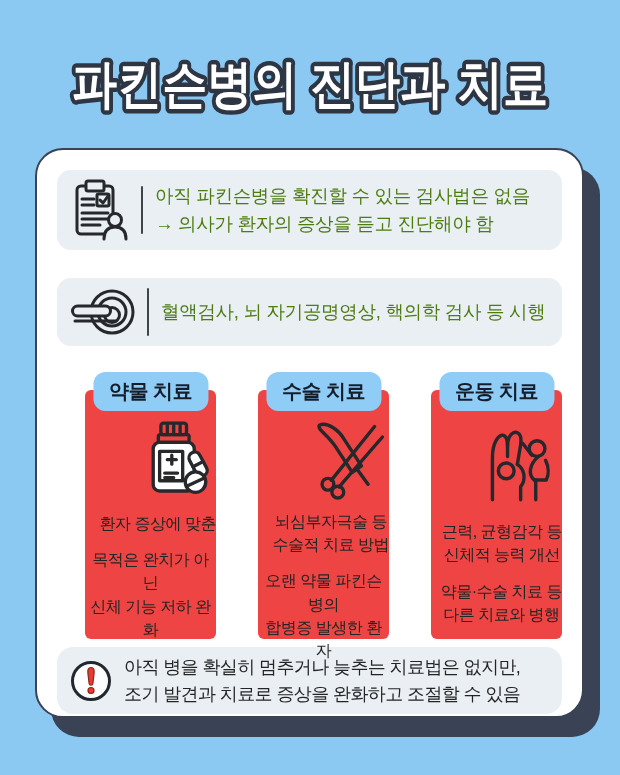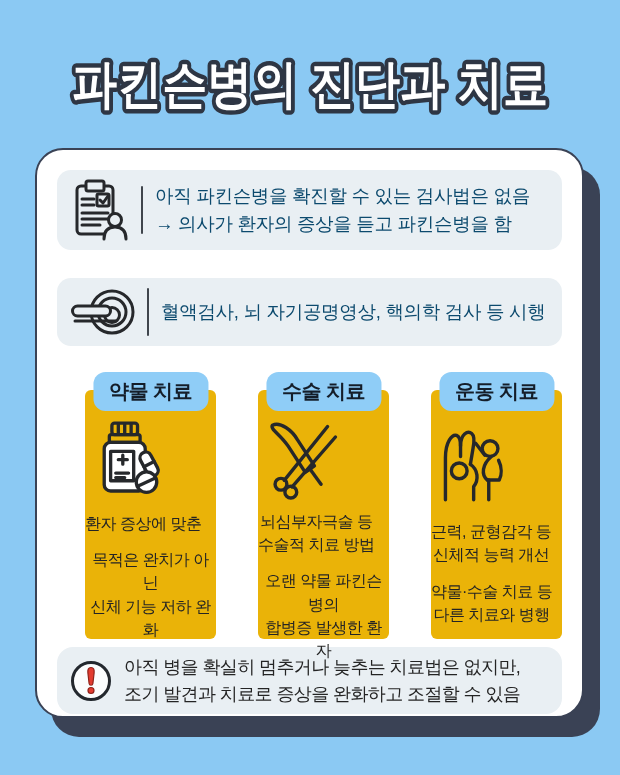--- a/index.html
+++ b/index.html
@@ -40,29 +40,29 @@
   
   .info-row{
     display:flex;align-items:center;gap:12px;
     background:#E9EFF3;border-radius:14px;
     padding:0 14px;
     height:80px;box-sizing:border-box;
   }
   .info-row.row2{height:68px;margin-top:28px;}
   .icon-wrap{flex:0 0 auto;display:flex;align-items:center;justify-content:center;}
   .v-divider{flex:0 0 auto;width:2px;height:48px;background:#3F454C;border-radius:1px;}
-  .info-text{font-size:18.5px;font-weight:500;line-height:1.5;color:#0c4a6e;letter-spacing:-0.3px;}
+  .info-text{font-size:18.5px;font-weight:500;line-height:1.5;color:#4d7c0f;letter-spacing:-0.3px;}
 
   
   .columns{display:flex;gap:14px;margin-top:44px;}
   .column{
     position:relative;flex:1;
-    background:#eab308;border-radius:6px;
+    background:#ef4444;border-radius:6px;
     height:249px;box-sizing:border-box;
-    display:flex;flex-direction:column;align-items:flex-start;
+    display:flex;flex-direction:column;align-items:flex-end;
     padding-top:26px;
     margin-left:28px;
   }
   .badge{
     position:absolute;top:-18px;left:50%;transform:translateX(-50%);
     background:#8FCDF7;color:#141D29;
     font-size:20px;font-weight:bold;letter-spacing:-0.5px;
     padding:6px 16px;border-radius:12px;white-space:nowrap;
   }
   .tr-icon{height:96px;display:flex;align-items:center;justify-content:center;margin-bottom:10px;}
@@ -106,21 +106,21 @@
           <path d="M11 35 H37"></path>
           <path d="M11 41 H37"></path>
           <path d="M11 47 H29"></path>
           <circle cx="44" cy="42" r="6.5" fill="#E9EFF3"></circle>
           <path d="M33 61 c0 -9 5 -12 11 -12 s11 3 11 12" fill="#E9EFF3"></path>
         </svg>
       </span>
       <span class="v-divider"></span>
       <div class="info-text">
         <div>아직 파킨슨병을 확진할 수 있는 검사법은 없음</div>
-        <div>→ 의사가 환자의 증상을 듣고 파킨슨병을 함</div>
+        <div>→ 의사가 환자의 증상을 듣고 진단해야 함</div>
       </div>
     </div>
 
     <div class="info-row row2">
       <span class="icon-wrap">
         <svg class="line-icon" width="64" height="50" viewBox="0 0 64 50" fill="none" stroke="#26282B" stroke-width="3" stroke-linecap="round" stroke-linejoin="round">
           <circle cx="41" cy="25" r="21"></circle>
           <circle cx="41" cy="25" r="14"></circle>
           <circle cx="41" cy="28" r="7.5" fill="#E9EFF3"></circle>
           <rect x="1.5" y="19" width="38" height="10" rx="5" fill="#E9EFF3"></rect>

